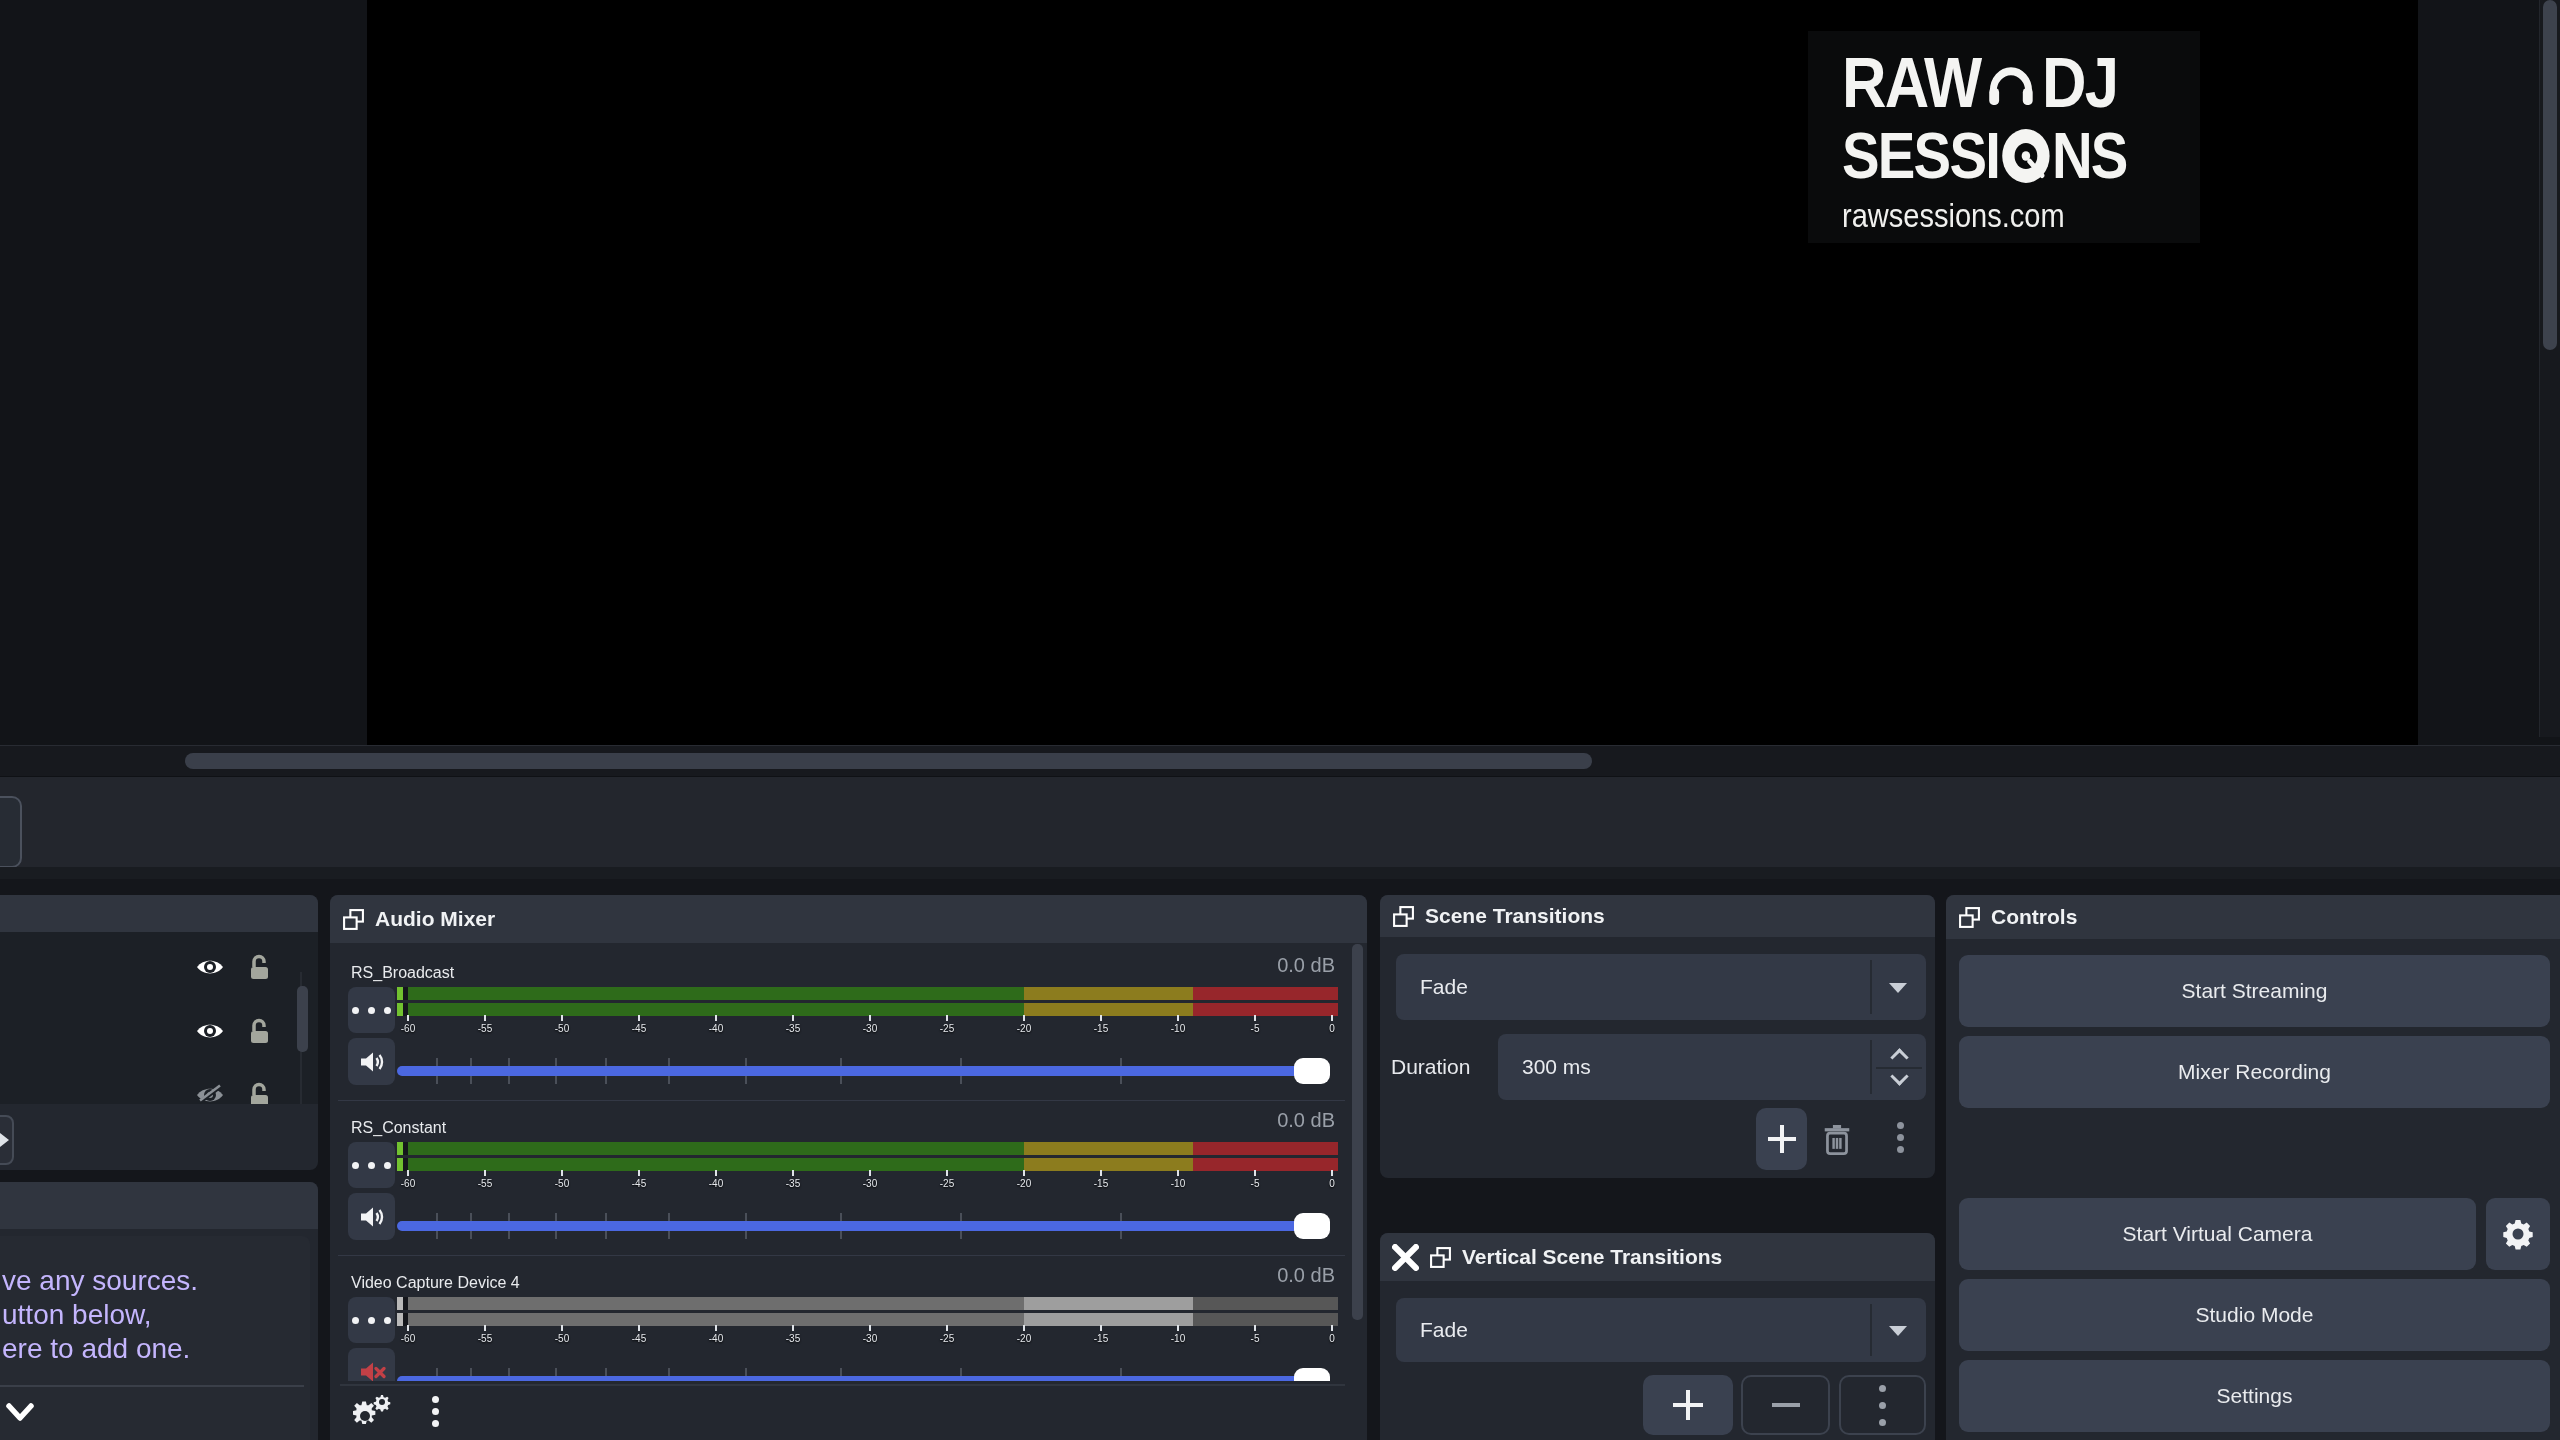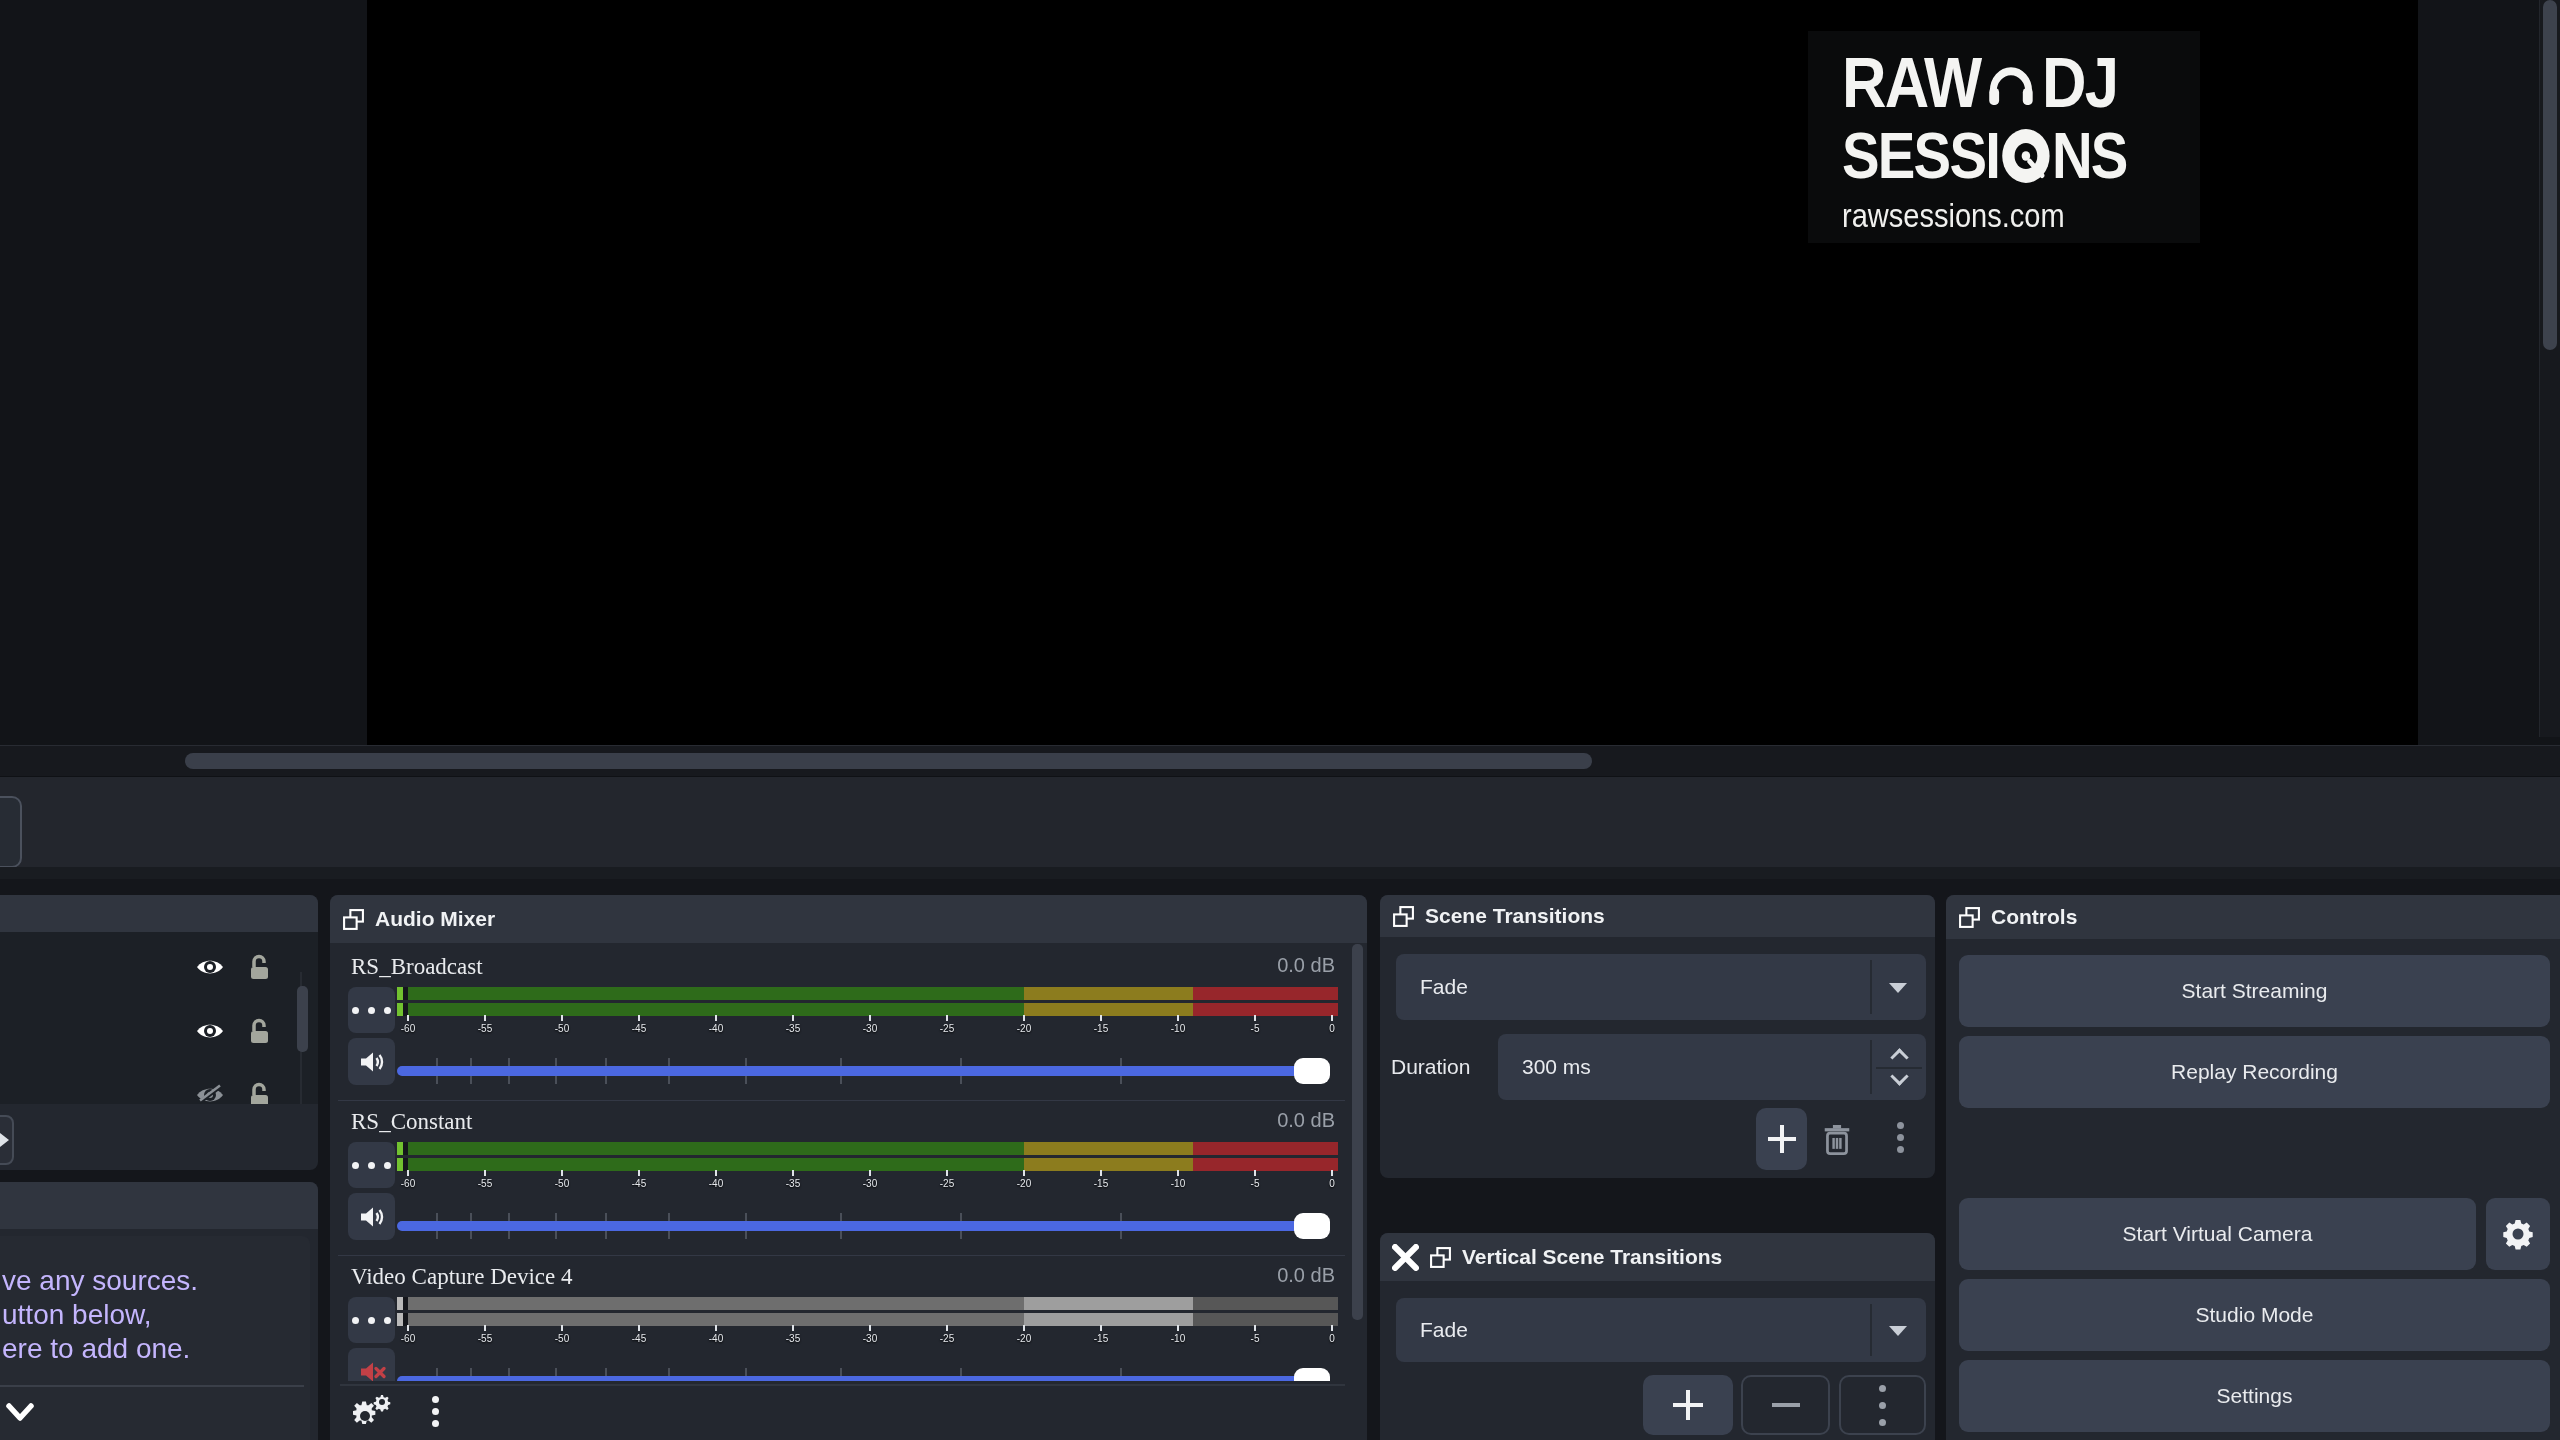--- a/index.html
+++ b/index.html
@@ -49,21 +49,21 @@
   #emptyText { position:absolute; left:2px; top:28px; font-size:28px; line-height:34px; color:#c4b5fd; }
   #emptyDivider { position:absolute; left:0; top:149px; width:304px; height:2px; background:#3a3f49; }
   #l2chev { position:absolute; left:5px; top:166px; }
   
   #dockMixer { left:330px; top:895px; width:1037px; height:545px; border-radius:8px 8px 0 0; }
   #dockMixer .dockhead { height:48px; border-radius:8px 8px 0 0; }
   .mixrow { position:absolute; left:0; width:1037px; height:155px; }
   .mixrow.r1 { top:53px; } .mixrow.r2 { top:208px; }
   .mixrow.r3 { top:363px; height:123px; overflow:hidden; }
   .mixrow.sep::after { content:''; position:absolute; left:8px; right:22px; top:152px; height:1px; background:#333845; }
-  .chname { position:absolute; left:21px; top:6px; font-size:23px; color:#e9ebee;font-family:Liberation Serif, serif; }
+  .chname { position:absolute; left:21px; top:16px; font-size:16px; color:#e9ebee; }
   .chdb   { position:absolute; right:32px; top:6px; font-size:20px; color:#9aa0a9; }
   .sqbtn  { position:absolute; background:#333946; border-radius:8px; display:flex; align-items:center; justify-content:center; }
   .kebabbtn { left:18px; top:39px; width:47px; height:46px; }
   .spkbtn   { left:18px; top:90px; width:47px; height:47px; }
   .dots i { display:block; width:7px; height:7px; border-radius:50%; background:#f2f3f5; margin:5px auto; }
   .meter { position:absolute; left:67px; top:39px; width:941px; height:29px; }
   .mbar { position:absolute; left:0; width:941px; height:13px; background:#15171c; }
   .mbar.b2 { top:16px; }
   .mbar span { position:absolute; top:0; height:13px; }
   .msliver { left:0; width:6px; background:#72c230; }
@@ -536,21 +536,21 @@
       <svg width="23" height="23" viewBox="0 0 22 22">
         <rect x="8" y="2" width="12" height="11" stroke="#fff" stroke-width="2" fill="none"></rect>
         <rect x="2" y="9" width="12" height="11" stroke="#fff" stroke-width="2" fill="#30353f"></rect>
       </svg>
       <span class="docktitle">Controls</span>
     </div>
     <div class="cbtn" id="btnStream">
         <span>Start Streaming</span>
       </div>
     <div class="cbtn" id="btnRecord">
-        <span>Replay Recording</span>
+        <span>Mixer Recording</span>
       </div>
     <div class="cbtn" id="btnVcam">
         <span>Start Virtual Camera</span>
       </div>
     <div id="btnVcamCfg">
       <svg width="32" height="32" viewBox="0 0 32 32">
         <path fill="#f2f3f5" d="M13.6 2 h4.8 l0.9 3.4 2.4 1 3 -1.8 3.4 3.4 -1.8 3 1 2.4 3.4 0.9 v4.8 l-3.4 0.9 -1 2.4 1.8 3 -3.4 3.4 -3 -1.8 -2.4 1 -0.9 3.4 h-4.8 l-0.9 -3.4 -2.4 -1 -3 1.8 -3.4 -3.4 1.8 -3 -1 -2.4 -3.4 -0.9 v-4.8 l3.4 -0.9 1 -2.4 -1.8 -3 3.4 -3.4 3 1.8 2.4 -1 z"></path>
         <circle cx="16" cy="16" r="5.5" fill="#3a4150"></circle>
       </svg>
     </div>

